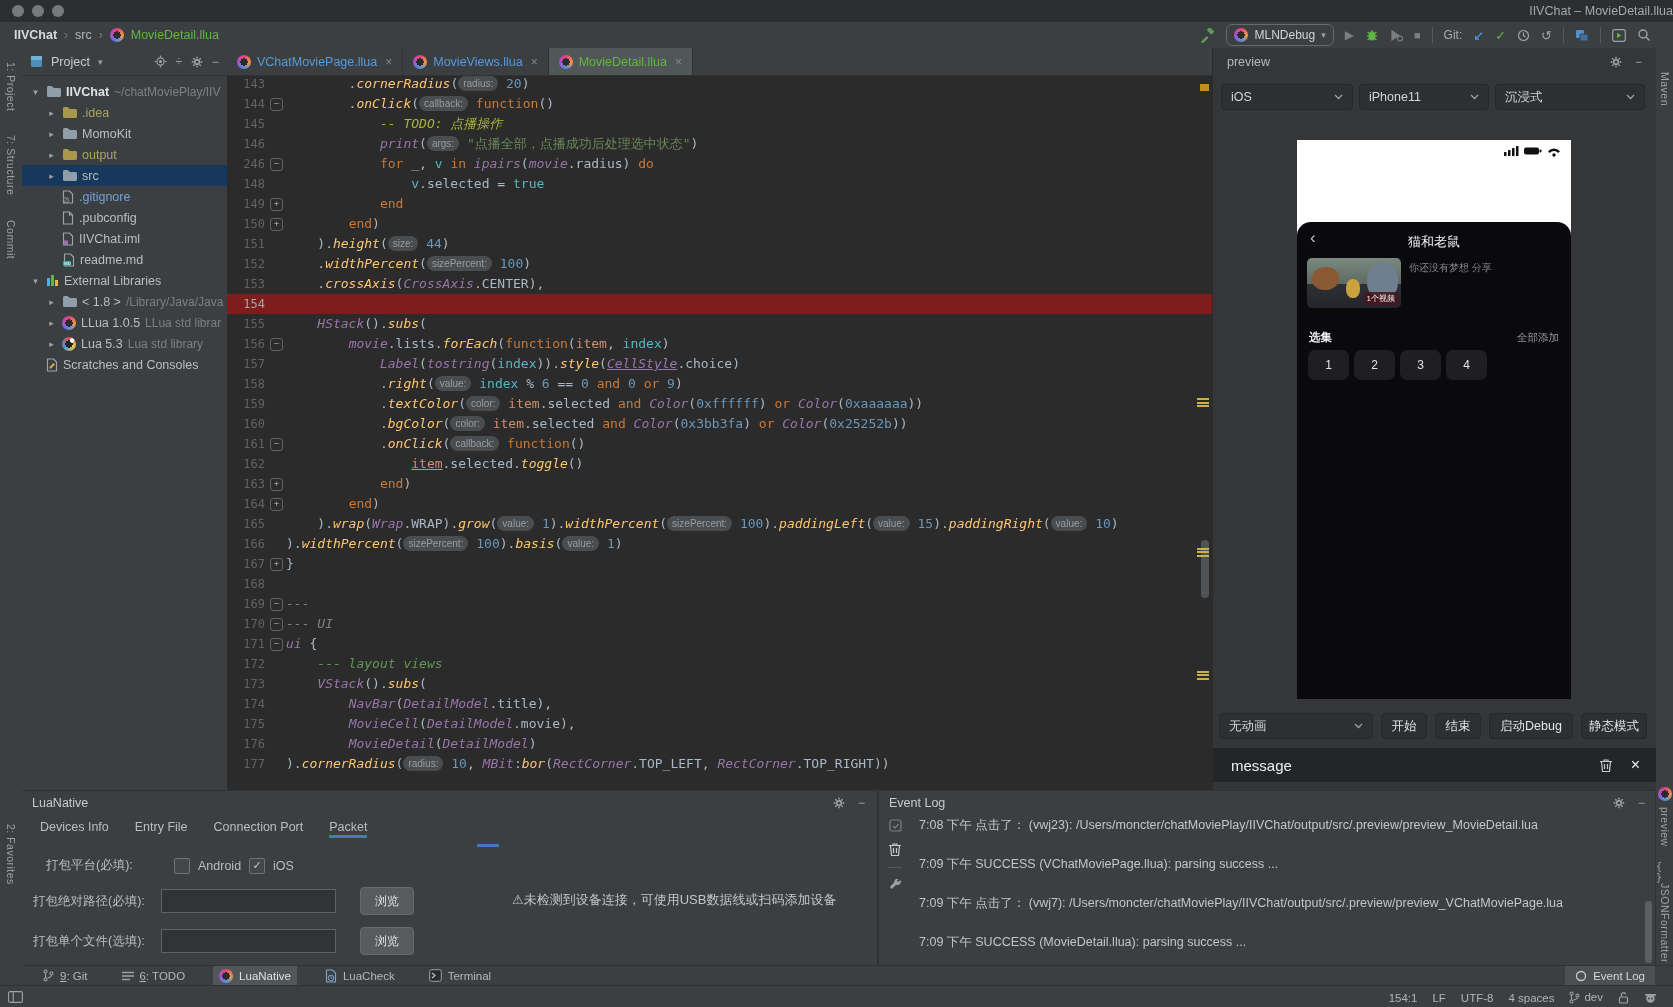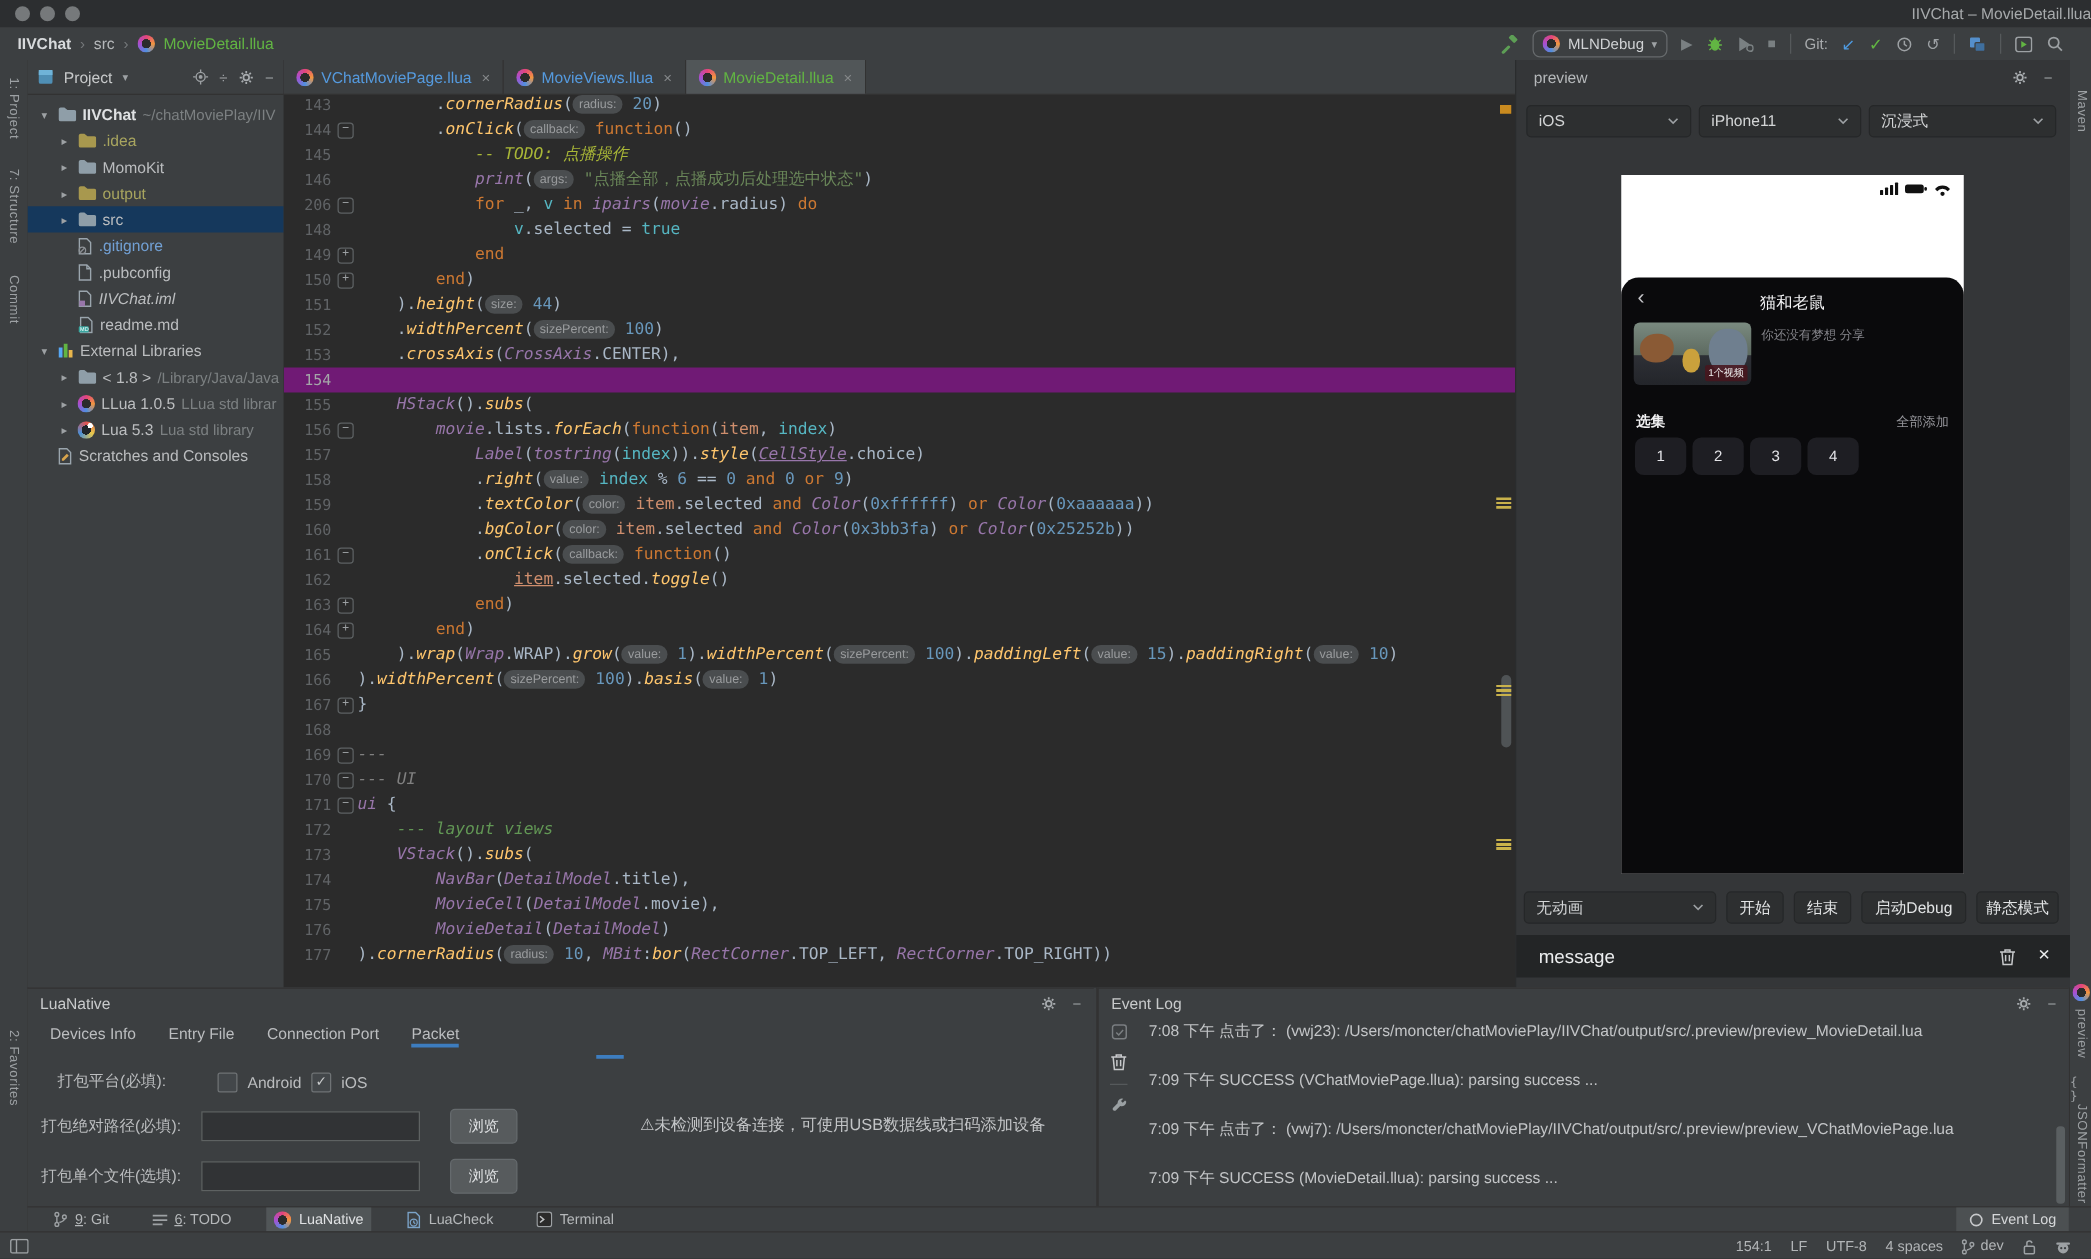--- a/index.html
+++ b/index.html
@@ -51,21 +51,21 @@
                conic-gradient(#e05252,#e8c84a,#4a90d8,#e05252)}
   
   .editorarea{left:227px;top:48px;width:985px;height:742px;background:#2b2b2b}
   .tabsrow{height:27px;background:#3c3f41;border-bottom:1px solid #323232;display:flex}
   .etab{display:flex;align-items:center;gap:6px;padding:0 10px;border-right:1px solid #323232;font-size:12.5px}
   .etab.act{background:#515658}
   .tx{color:#85888a;font-size:12px;margin-left:2px}
   .codewrap{position:relative;height:715px;overflow:hidden}
   .lines{margin-top:-2px}
   .line{display:flex;height:20px;line-height:20px;font-family:"DejaVu Sans Mono",monospace;font-size:13px}
-  .line.act{background:#701a75}
+  .line.act{background:#7f1d1d}
   .line.act .lnum{color:#a4a6a8}
   .gut{width:56px;flex:none;display:flex;align-items:center;justify-content:flex-end;gap:5px;padding-right:3px}
   .lnum{color:#606366;font-size:12px;font-family:"DejaVu Sans Mono",monospace}
   .fold{width:11px;height:11px;border:1px solid #5e6264;border-radius:3px;color:#9da1a4;font-size:9px;
         line-height:9px;text-align:center;flex:none;margin-top:1px}
   .cbody{white-space:pre}
   .cd-d{color:#a9b7c6}.cd-k{color:#cc7832}.cd-s{color:#6a8759}.cd-n{color:#6897bb}
   .cd-m{color:#ffc66d;font-style:italic}
   .cd-c{color:#629755;font-style:italic}.cd-g{color:#808080;font-style:italic}
   .cd-t{color:#a9b737;font-style:italic}
@@ -369,21 +369,21 @@
         <div class="trow" style="padding-left: 24px;">
           <span class="arr"></span>
           <span class="ic">
             <svg width="12" height="14" viewBox="0 0 11 14">
               <path d="M1 1h6l3 3v9H1z" fill="none" stroke="#9aa5ad" stroke-width="1.1"></path>
               <path d="M7 1v3h3" fill="none" stroke="#9aa5ad" stroke-width="1.1"></path>
             </svg>
           </span>
           <span class="tlab">.pubconfig</span>
         </div>
-        <div class="trow" style="padding-left: 24px; font-style: italic;">
+        <div class="trow" style="padding-left: 24px;">
           <span class="arr"></span>
           <span class="ic">
             <svg width="12" height="14" viewBox="0 0 11 14">
               <path d="M1 1h6l3 3v9H1z" fill="none" stroke="#9aa5ad" stroke-width="1.1"></path>
               <rect x="1" y="8.5" width="4.5" height="4.5" fill="#9876aa"></rect>
             </svg>
           </span>
           <span class="tlab">IIVChat.iml</span>
         </div>
         <div class="trow" style="padding-left: 24px;">
@@ -496,21 +496,21 @@
           </div>
           <div class="line">
             <span class="gut">
               <span class="lnum">146</span>
               <span class="fold" style="visibility:hidden"></span>
             </span>
             <span class="cbody"><span class="cd-d">            </span><span class="cd-cl">print</span><span class="cd-d">(</span><span class="cd-h">args:</span><span class="cd-d"> </span><span class="cd-s">"点播全部，点播成功后处理选中状态"</span><span class="cd-d">)</span></span>
           </div>
           <div class="line">
             <span class="gut">
-              <span class="lnum">206</span>
+              <span class="lnum">246</span>
               <span class="fold">−</span>
             </span>
             <span class="cbody"><span class="cd-d">            </span><span class="cd-k">for</span><span class="cd-d"> _, </span><span class="cd-ix">v</span><span class="cd-d"> </span><span class="cd-k">in</span><span class="cd-d"> </span><span class="cd-cl">ipairs</span><span class="cd-d">(</span><span class="cd-cl">movie</span><span class="cd-d">.radius) </span><span class="cd-k">do</span></span>
           </div>
           <div class="line">
             <span class="gut">
               <span class="lnum">148</span>
               <span class="fold" style="visibility:hidden"></span>
             </span>
             <span class="cbody"><span class="cd-d">                </span><span class="cd-ix">v</span><span class="cd-d">.selected = </span><span class="cd-ix">true</span></span>

